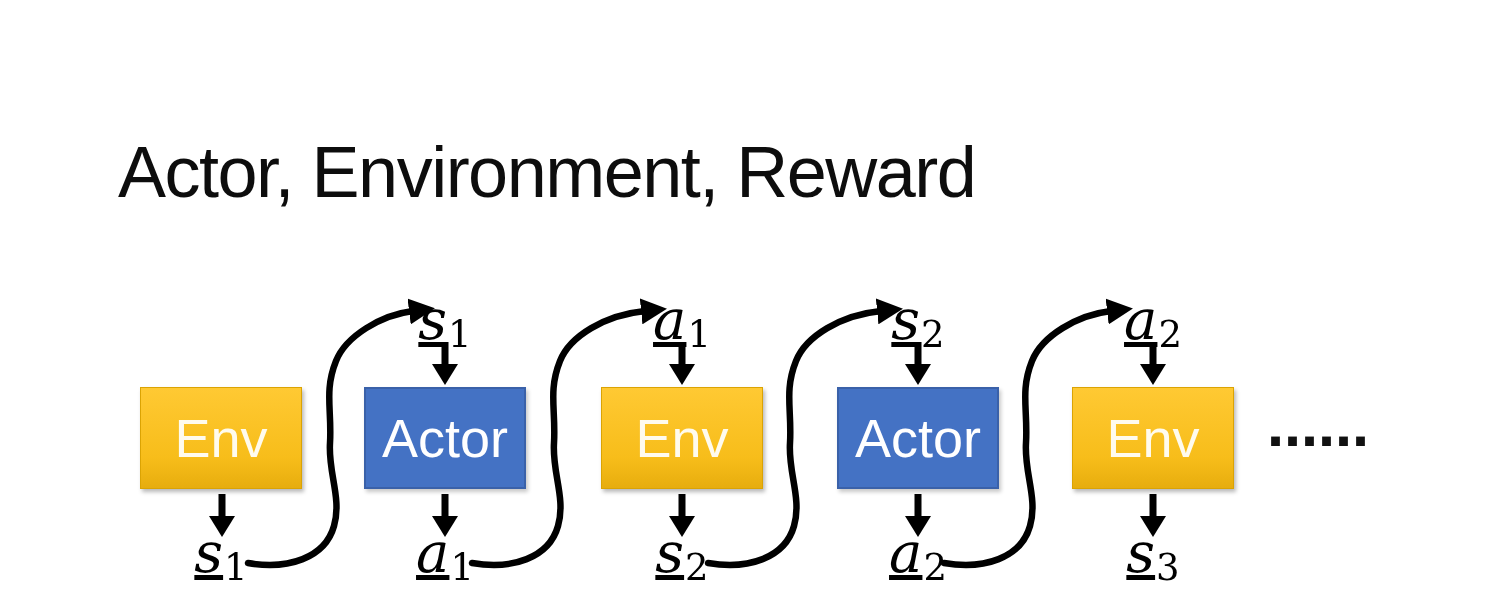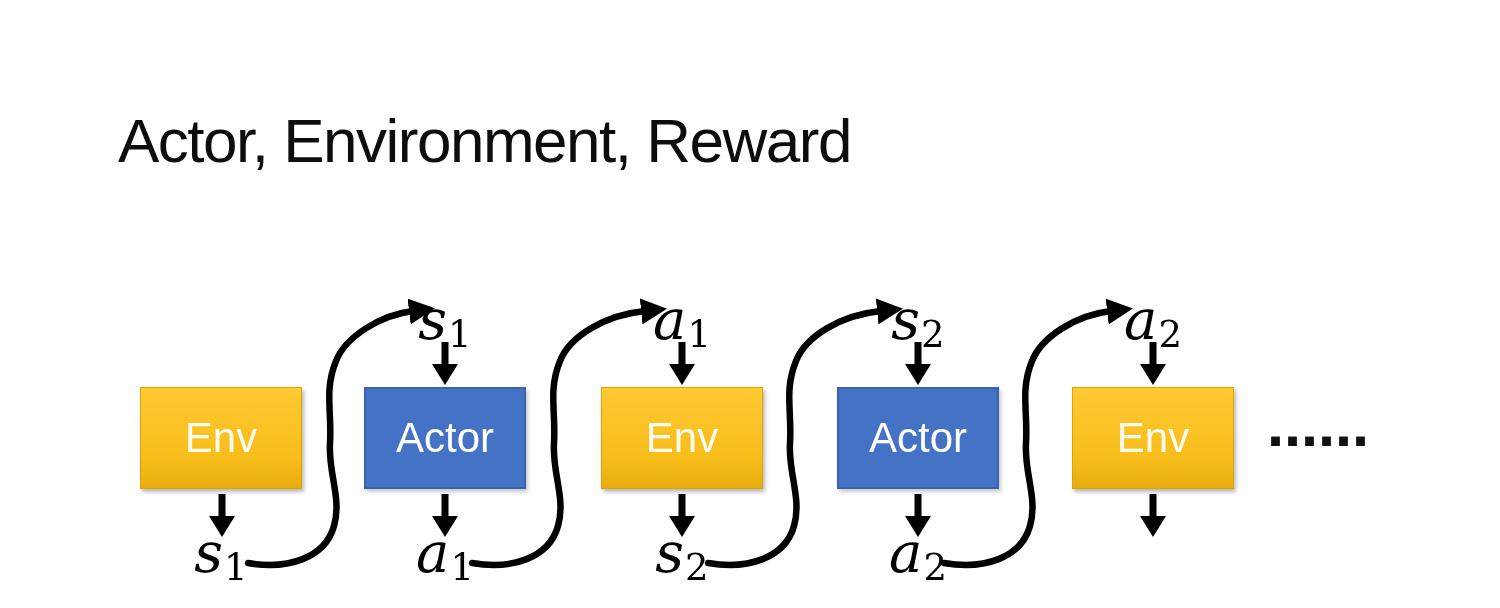--- a/index.html
+++ b/index.html
@@ -5,36 +5,36 @@
   html,body{margin:0;padding:0;background:#ffffff;}
   .slide{
     position:relative;
     width:1500px;height:608px;
     background:var(--slide-bg,#ffffff);
     overflow:hidden;
     font-family:"Liberation Sans",sans-serif;
   }
   .title{
     position:absolute;
-    left:118px;top:110px;
+    left:118px;top:136px;
     margin:0;
-    font-size:62px;
+    font-size:72px;
     font-weight:400;
     letter-spacing:-1.5px;
     line-height:1.0;
     color:var(--title-text,#0d0d0d);
     white-space:nowrap;
   }
   .box{
     position:absolute;
     top:387px;
     width:162px;height:102px;
     display:flex;align-items:center;justify-content:center;
     box-sizing:border-box;
-    font-size:42px;
+    font-size:54px;
     line-height:1;
   }
   .box.env{
     background:linear-gradient(180deg,var(--env-fill-top,#ffc933) 0%, var(--env-fill-mid,#f7bd1a) 70%, var(--env-fill-bottom,#e7ad0e) 100%);
     border:1px solid var(--env-border,#dba303);
     box-shadow:2px 3px 4px rgba(0,0,0,0.28);
     color:var(--env-text,#fffbee);
   }
   .box.actor{
     background:var(--actor-fill,#4472c4);
@@ -46,20 +46,21 @@
   .mlabel{
     position:absolute;
     width:130px;
     text-align:center;
     font-family:"DejaVu Serif","Liberation Serif",serif;
     font-style:italic;
     font-size:56px;
     line-height:1.1;
     color:#000;
     white-space:nowrap;
+    text-decoration:underline;
   }
   .mlabel sub{
     font-style:normal;
     font-size:37px;
     line-height:0;
     vertical-align:-0.22em;
     margin-left:1px;
   }
   .mlabel.toplab{top:289px;}
   .mlabel.botlab{top:522px;}
@@ -102,20 +103,21 @@
 
   <div class="mlabel toplab" style="left:380px"><span>s</span><sub>1</sub></div>
   <div class="mlabel toplab" style="left:617px"><span>a</span><sub>1</sub></div>
   <div class="mlabel toplab" style="left:853px"><span>s</span><sub>2</sub></div>
   <div class="mlabel toplab" style="left:1088px"><span>a</span><sub>2</sub></div>
 
   <div class="mlabel botlab" style="left:156px"><span>s</span><sub>1</sub></div>
   <div class="mlabel botlab" style="left:380px"><span>a</span><sub>1</sub></div>
   <div class="mlabel botlab" style="left:617px"><span>s</span><sub>2</sub></div>
   <div class="mlabel botlab" style="left:853px"><span>a</span><sub>2</sub></div>
+  <div class="mlabel botlab" style="left:1088px"><span>s</span><sub>3</sub></div>
 
   <svg class="varrow" style="left:432px;top:342px" viewBox="0 0 26 44">
       <rect x="9.5" y="0" width="7" height="23" fill="#000"></rect>
       <polygon points="0,22 26,22 13,43" fill="#000"></polygon>
     </svg>
   <svg class="varrow" style="left:669px;top:342px" viewBox="0 0 26 44">
       <rect x="9.5" y="0" width="7" height="23" fill="#000"></rect>
       <polygon points="0,22 26,22 13,43" fill="#000"></polygon>
     </svg>
   <svg class="varrow" style="left:905px;top:342px" viewBox="0 0 26 44">

